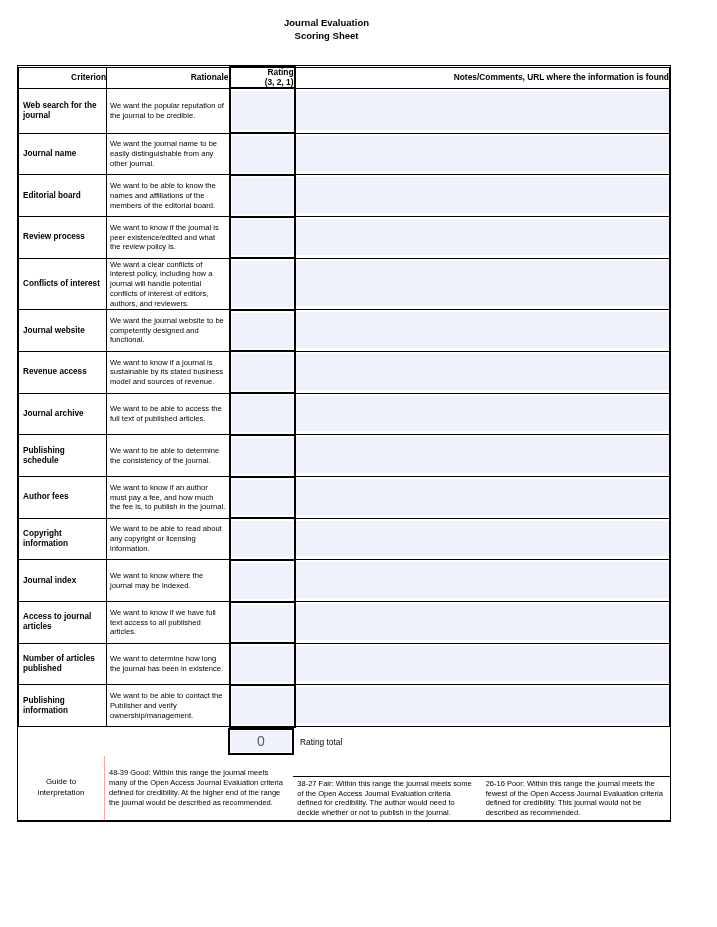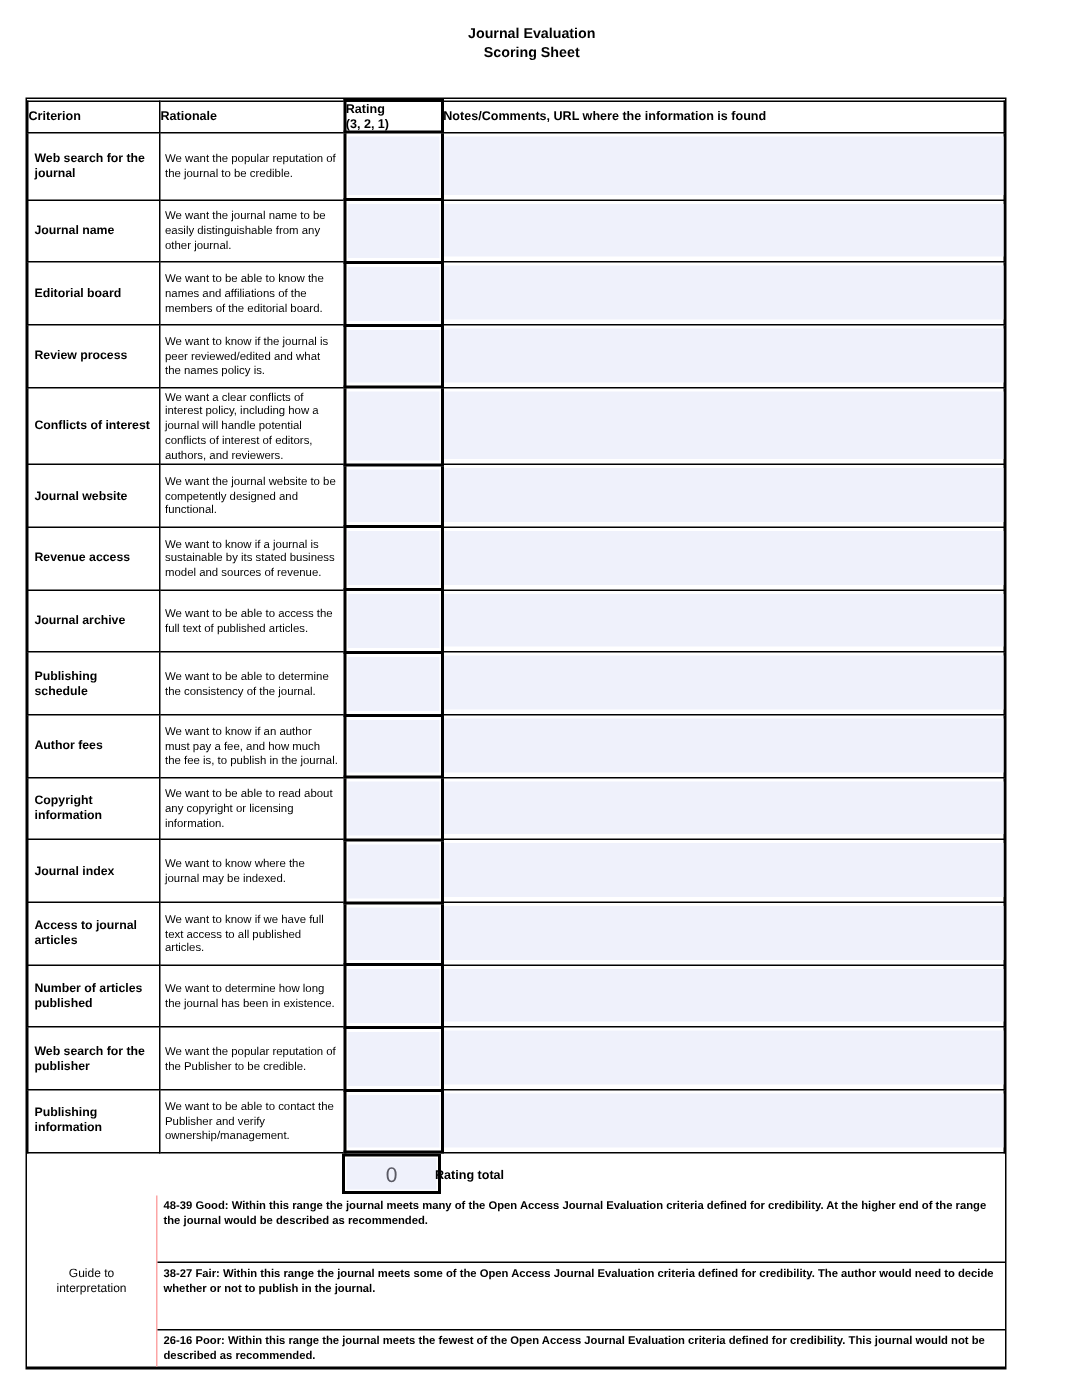--- a/index.html
+++ b/index.html
@@ -3,38 +3,38 @@
 <meta charset="utf-8">
 <style>
   html, body { margin:0; padding:0; background:#ffffff; }
   body {
     width:717px; height:927px; position:relative;
     font-family:"Liberation Sans", sans-serif; color:#000;
     -webkit-font-smoothing:antialiased;
   }
   .title {
     position:absolute; top:17px; left:0; width:653px;
-    text-align:center; font-weight:bold; font-size:9.5px; line-height:12.5px;margin-left:28px;
+    text-align:center; font-weight:bold; font-size:9.5px; line-height:12.5px;
   }
   .sheet {
     position:absolute; left:17px; top:65px; width:654px;
     border:1px solid #000; border-bottom-width:2px; box-sizing:border-box;
     background:#fff;
   }
   table { border-collapse:collapse; table-layout:fixed; width:100%; }
   .w-crit   { width:88px; }
   .w-rat    { width:123px; }
   .w-rating { width:65px; }
   th, td { border:1px solid #000; padding:0; box-sizing:border-box; }
   th.c-rating, td.c-rating { border:2px solid #000; }
   tr.h-head  { height:20px; }
   tr.h-first { height:45px; }
   tbody tr   { height:41.7px; }
   th {
-    font-size:8.4px; font-weight:bold; text-align:left;
+    font-size:8.4px; font-weight:bold; text-align:right;
     vertical-align:middle; line-height:9.6px;margin-left:44px;
   }
   td.crit {
     font-weight:bold; font-size:8.2px; text-align:left;
     vertical-align:middle; line-height:10px; padding:0 4px;
   }
   td.rationale {
     font-size:7.6px; line-height:9.7px; text-align:left;
     vertical-align:middle; padding:1px 3px;
   }
@@ -48,33 +48,32 @@
     position:absolute; left:210px; top:0; width:66px; height:27px;
     border:2px solid #000; box-sizing:border-box;
   }
   .total-fill { position:absolute; top:1px; bottom:1px; left:1px; right:1px; background:#eff1fb; }
   .total-value {
     position:absolute; top:0; bottom:0; left:0; right:0;
     display:flex; align-items:center; justify-content:center;
     font-size:14px; color:#5a5a64; font-weight:normal;
   }
   .total-label {
-    position:absolute; left:272px; top:50%; transform:translateY(-50%);
+    position:absolute; left:282px; top:50%; transform:translateY(-50%);
     font-size:8.4px;
-    font-weight:bold;
   }
 
   .guide { display:flex; min-height:64px; }
   .guide-left {
     width:87px; flex:0 0 87px; border-right:1px solid #fca5a5;
     display:flex; align-items:center; justify-content:center;
     text-align:center; font-size:8px; line-height:10.5px;
     padding:0 10px; box-sizing:border-box;
   }
-  .guide-right { flex:1; display:flex; flex-direction:column; min-width:0;font-weight:bold; }
+  .guide-right { flex:1; display:flex; flex-direction:row; min-width:0; }
   .guide-item {
     flex:1; font-size:7.5px; line-height:9.9px;
     padding:2px 5px 2px 4px; display:flex; align-items:center;
     box-sizing:border-box;
   }
   .guide-item + .guide-item { border-top:1px solid #000;margin-top:20px; }
 </style>
 </head>
 <body>
 
@@ -130,21 +129,21 @@
           <td class="rationale">We want to be able to know the names and affiliations of the members of the editorial board.</td>
           <td class="c-rating cell-field">
               <div class="fill fill-rating"></div>
             </td>
           <td class="cell-field">
               <div class="fill fill-notes"></div>
             </td>
         </tr>
         <tr>
           <td class="crit">Review process</td>
-          <td class="rationale">We want to know if the journal is peer reviewed/edited and what the names policy is.</td>
+          <td class="rationale">We want to know if the journal is peer existence/edited and what the review policy is.</td>
           <td class="c-rating cell-field">
               <div class="fill fill-rating"></div>
             </td>
           <td class="cell-field">
               <div class="fill fill-notes"></div>
             </td>
         </tr>
         <tr>
           <td class="crit">Conflicts of interest</td>
           <td class="rationale">We want a clear conflicts of interest policy, including how a journal will handle potential conflicts of interest of editors, authors, and reviewers.</td>
@@ -231,30 +230,20 @@
           <td class="c-rating cell-field">
               <div class="fill fill-rating"></div>
             </td>
           <td class="cell-field">
               <div class="fill fill-notes"></div>
             </td>
         </tr>
         <tr>
           <td class="crit">Number of articles published</td>
           <td class="rationale">We want to determine how long the journal has been in existence.</td>
-          <td class="c-rating cell-field">
-              <div class="fill fill-rating"></div>
-            </td>
-          <td class="cell-field">
-              <div class="fill fill-notes"></div>
-            </td>
-        </tr>
-        <tr>
-          <td class="crit">Web search for the publisher</td>
-          <td class="rationale">We want the popular reputation of the Publisher to be credible.</td>
           <td class="c-rating cell-field">
               <div class="fill fill-rating"></div>
             </td>
           <td class="cell-field">
               <div class="fill fill-notes"></div>
             </td>
         </tr>
         <tr>
           <td class="crit">Publishing information</td>
           <td class="rationale">We want to be able to contact the Publisher and verify ownership/management.</td>

